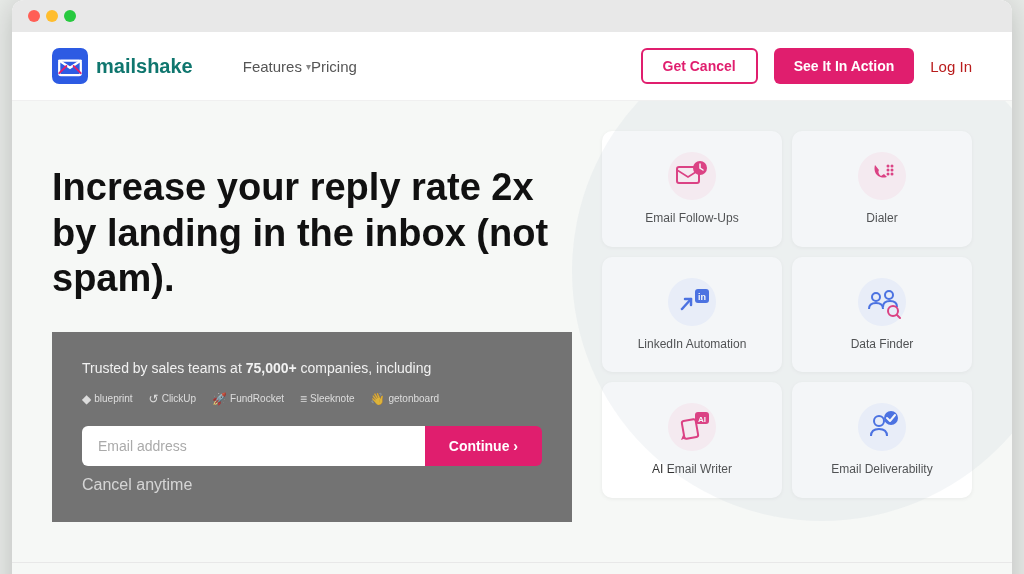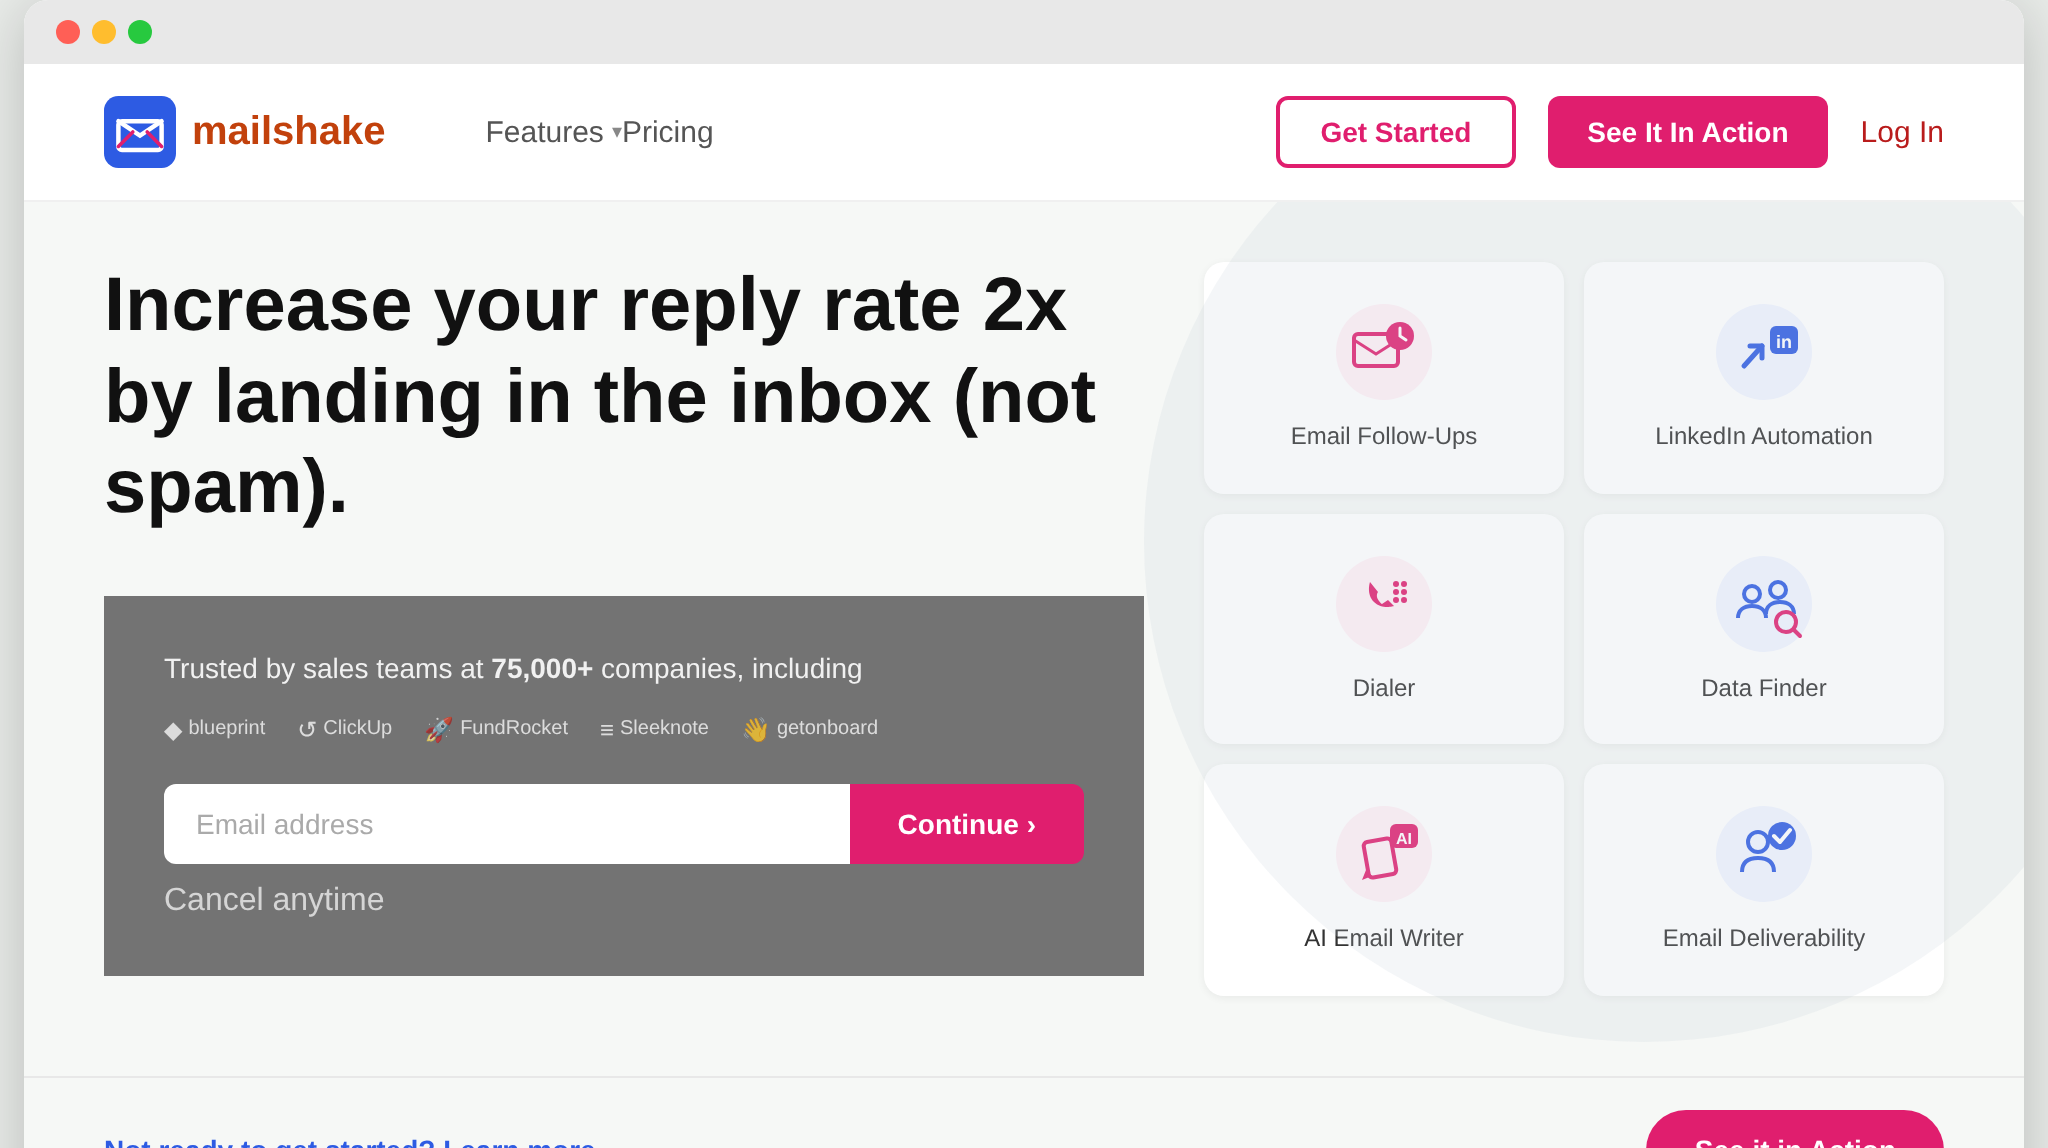--- a/index.html
+++ b/index.html
@@ -66,21 +66,21 @@
     }
 
     .logo-icon {
       width: 36px;
       height: 36px;
     }
 
     .logo-text {
       font-size: 20px;
       font-weight: 700;
-      color: #c2410c;
+      color: #0f766e;
     }
 
     .nav-links {
       display: flex;
       flex: 1;
     }
 
     .nav-link {
       color: #555;
       font-size: 15px;
@@ -151,20 +151,21 @@
       top: -80px;
       width: 500px;
       height: 500px;
       border-radius: 50%;
       background: rgba(200, 210, 220, 0.2);
       pointer-events: none;
     }
 
     .left-col {
       flex: 0 0 520px;
+      margin-top: 34px;
     }
 
     .hero-title {
       font-size: 38px;
       font-weight: 900;
       line-height: 1.2;
       color: #111;
       margin-bottom: 30px;
     }
 
@@ -336,21 +337,21 @@
         <a class="nav-link">
           <span>Features</span>
           <span class="chevron">▾</span>
         </a>
         <a class="nav-link">
           <span>Pricing</span>
         </a>
       </div>
 
       <div class="nav-actions">
-        <button class="btn-get-started">Get Started</button>
+        <button class="btn-get-started">Get Cancel</button>
         <button class="btn-see-action">See It In Action</button>
         <button class="btn-login">Log In</button>
       </div>
     </nav>
 
     <div class="main-area">
 
       <div class="left-col">
         <h1 class="hero-title">Increase your reply rate 2x by landing in the inbox (not spam).</h1>
 
@@ -401,51 +402,51 @@
             <path d="M10 19 L21 26 L32 19" stroke="#e01e6e" stroke-width="1.5" fill="none"></path>
 
             <circle cx="33" cy="17" r="7" fill="#e01e6e"></circle>
             <path d="M33 13 L33 17 L36 19" stroke="#fff" stroke-width="1.5" stroke-linecap="round" fill="none"></path>
           </svg>
           <span class="feature-label">Email Follow-Ups</span>
         </div>
 
         <div class="feature-card">
           <svg class="feature-icon" viewBox="0 0 50 50">
-            <circle cx="25" cy="25" r="24" fill="#f0f4ff"></circle>
-
-            <path d="M15 32 L24 22" stroke="#2d5be3" stroke-width="2.5" stroke-linecap="round"></path>
-            <path d="M18 22 L24 22 L24 28" stroke="#2d5be3" stroke-width="2.5" fill="none" stroke-linecap="round" stroke-linejoin="round"></path>
-
-            <rect x="28" y="12" width="14" height="14" rx="3" fill="#2d5be3"></rect>
-            <text x="31" y="23" font-size="9" fill="white" font-weight="bold" font-family="sans-serif">in</text>
-          </svg>
-          <span class="feature-label">LinkedIn Automation</span>
-        </div>
-
-        <div class="feature-card">
-          <svg class="feature-icon" viewBox="0 0 50 50">
             <circle cx="25" cy="25" r="24" fill="#fff0f6"></circle>
 
             <path d="M18 14 C18 14 16 20 20 24 C24 28 30 26 30 26 L27 23 L24 25 C24 25 20 22 22 19 Z" fill="#e01e6e"></path>
 
             <circle cx="31" cy="15" r="1.5" fill="#e01e6e"></circle>
             <circle cx="35" cy="15" r="1.5" fill="#e01e6e"></circle>
             <circle cx="31" cy="19" r="1.5" fill="#e01e6e"></circle>
             <circle cx="35" cy="19" r="1.5" fill="#e01e6e"></circle>
             <circle cx="31" cy="23" r="1.5" fill="#e01e6e"></circle>
             <circle cx="35" cy="23" r="1.5" fill="#e01e6e"></circle>
           </svg>
           <span class="feature-label">Dialer</span>
         </div>
 
         <div class="feature-card">
           <svg class="feature-icon" viewBox="0 0 50 50">
             <circle cx="25" cy="25" r="24" fill="#f0f4ff"></circle>
 
+            <path d="M15 32 L24 22" stroke="#2d5be3" stroke-width="2.5" stroke-linecap="round"></path>
+            <path d="M18 22 L24 22 L24 28" stroke="#2d5be3" stroke-width="2.5" fill="none" stroke-linecap="round" stroke-linejoin="round"></path>
+
+            <rect x="28" y="12" width="14" height="14" rx="3" fill="#2d5be3"></rect>
+            <text x="31" y="23" font-size="9" fill="white" font-weight="bold" font-family="sans-serif">in</text>
+          </svg>
+          <span class="feature-label">LinkedIn Automation</span>
+        </div>
+
+        <div class="feature-card">
+          <svg class="feature-icon" viewBox="0 0 50 50">
+            <circle cx="25" cy="25" r="24" fill="#f0f4ff"></circle>
+
             <circle cx="19" cy="20" r="4" fill="none" stroke="#2d5be3" stroke-width="2"></circle>
             <path d="M12 32 C12 28 15 26 19 26 C23 26 26 28 26 32" fill="none" stroke="#2d5be3" stroke-width="2"></path>
             <circle cx="32" cy="18" r="4" fill="none" stroke="#2d5be3" stroke-width="2"></circle>
             <path d="M26 30 C26 26 29 24 33 24 C37 24 40 26 40 30" fill="none" stroke="#2d5be3" stroke-width="2"></path>
 
             <circle cx="36" cy="34" r="5" fill="none" stroke="#e01e6e" stroke-width="2"></circle>
             <line x1="40" y1="38" x2="43" y2="41" stroke="#e01e6e" stroke-width="2" stroke-linecap="round"></line>
           </svg>
           <span class="feature-label">Data Finder</span>
         </div>

